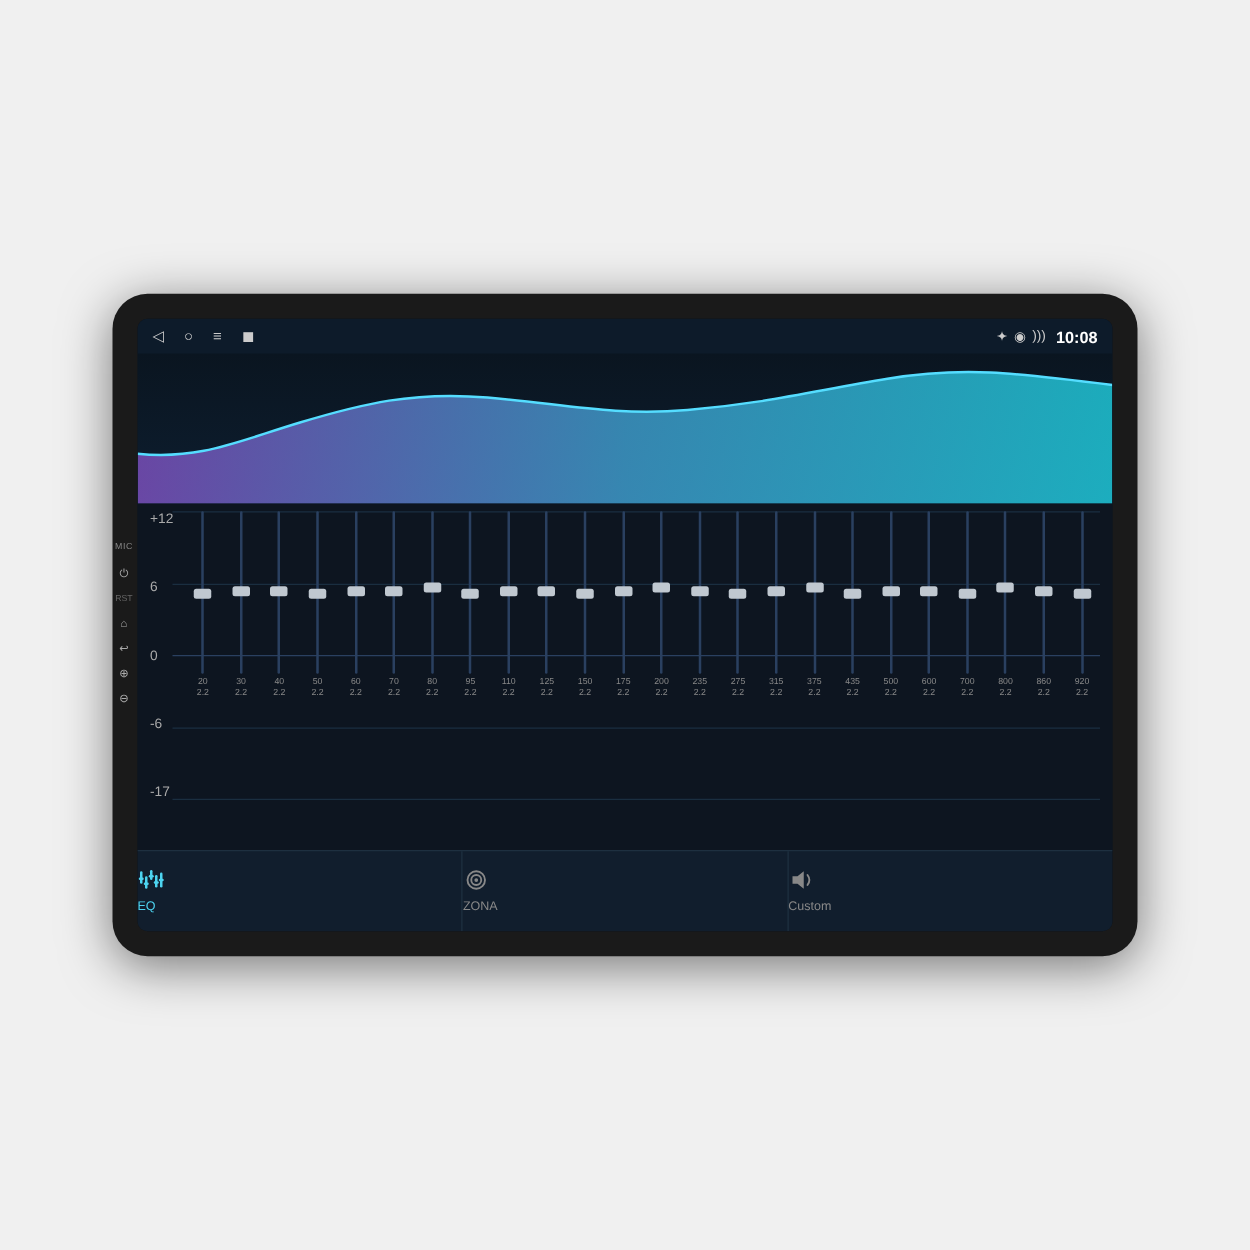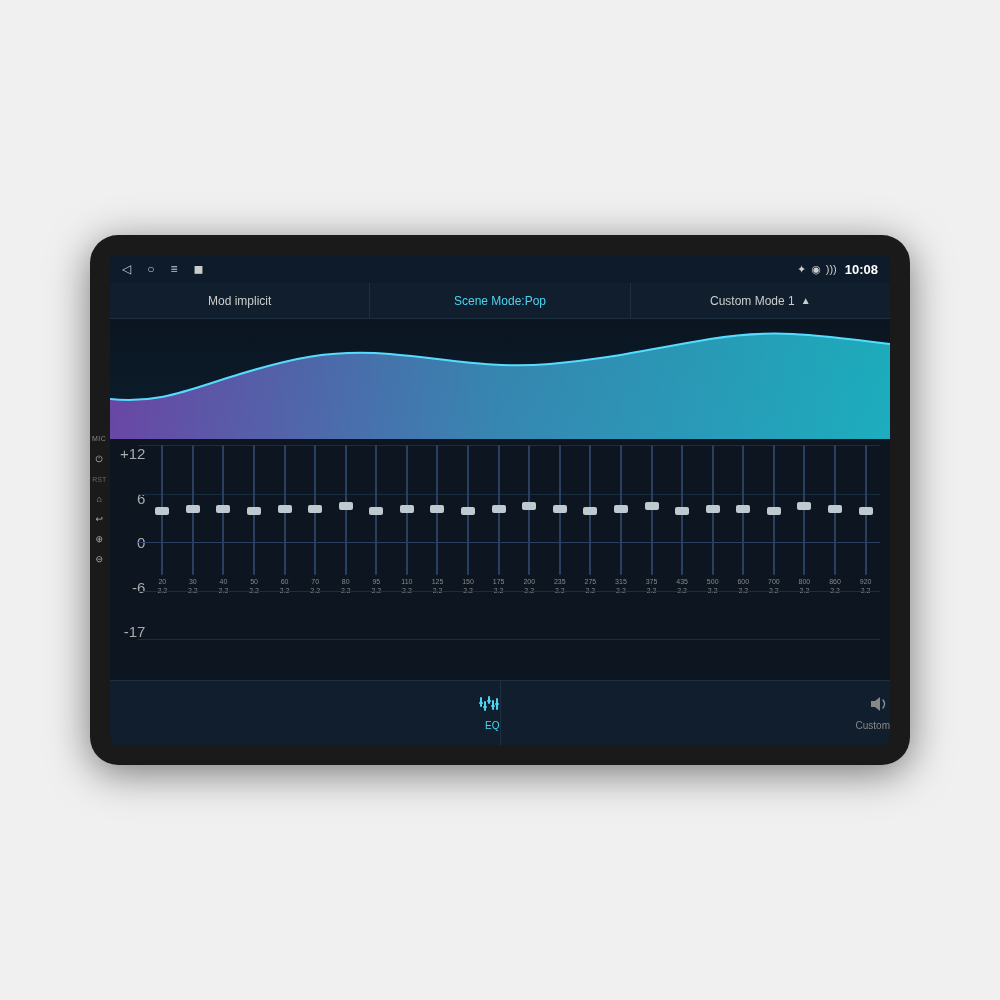--- a/index.html
+++ b/index.html
@@ -165,22 +165,21 @@
       flex-direction: column;
       position: absolute;
       left: 10px;
       top: 6px;
       bottom: 40px;
       justify-content: space-between;
     }
 
     .eq-scale-label {
       color: #aaa;
-      font-size: 15px;
-      text-align: right;
+      font-size: 11px;
     }
 
     .sliders-wrapper {
       display: flex;
       align-items: stretch;
       height: 130px;
       margin-left: 28px;
       gap: 2px;
       position: relative;
     }
@@ -236,21 +235,21 @@
       display: flex;
       align-items: stretch;
       flex-shrink: 0;
       border-top: 1px solid #1e3040;
     }
 
     .nav-item {
       flex: 1;
       display: flex;
       flex-direction: column;
-      align-items: flex-end;
+      align-items: flex-start;
       justify-content: center;
       color: #888;
       font-size: 10px;
       gap: 4px;
       cursor: pointer;
       border-right: 1px solid #1e3040;
       padding: 6px 0;
     }
 
     .nav-item:last-child {
@@ -322,32 +321,20 @@
         <div class="status-icons-right">
           <span style="color:#ccc;font-size:11px;">✦</span>
           <span style="color:#ccc;font-size:11px;">◉</span>
           <span style="color:#ccc;font-size:11px;">)))
 </span>
         </div>
         <span class="status-time">10:08</span>
       </div>
     </div>
 
-    <div class="mode-bar">
-      <div class="mode-item">
-        <span>Mod implicit</span>
-      </div>
-      <div class="mode-item active">
-        <span>Scene Mode:Pop</span>
-      </div>
-      <div class="mode-item">
-        <span>Custom Mode 1</span>
-        <span class="triangle">▲</span>
-      </div>
-    </div>
 
     <div class="eq-visual">
       <svg width="100%" height="100%" viewBox="0 0 780 120" preserveAspectRatio="none">
         <defs>
           <linearGradient id="curveGrad" x1="0" y1="0" x2="1" y2="0">
             <stop offset="0%" stop-color="#8855cc"></stop>
             <stop offset="50%" stop-color="#44aadd"></stop>
             <stop offset="100%" stop-color="#22ddee"></stop>
           </linearGradient>
         </defs>
@@ -539,20 +526,28 @@
     <rect x="1" y="7" width="4" height="2" rx="1" fill="#4dd4f0"></rect>
     <rect x="5" y="11" width="4" height="2" rx="1" fill="#4dd4f0"></rect>
     <rect x="9" y="5" width="4" height="2" rx="1" fill="#4dd4f0"></rect>
     <rect x="13" y="10" width="4" height="2" rx="1" fill="#4dd4f0"></rect>
     <rect x="17" y="8" width="4" height="2" rx="1" fill="#4dd4f0"></rect>
   </svg></div>
           <div class="nav-label">EQ</div>
         </div>
         <div class="nav-item">
           <div class="nav-icon"><svg width="22" height="18" viewBox="0 0 22 18" fill="none" xmlns="http://www.w3.org/2000/svg">
+    <circle cx="11" cy="9" r="7" stroke="#888" stroke-width="1.5" fill="none"></circle>
+    <circle cx="11" cy="9" r="4" stroke="#888" stroke-width="1.5" fill="none"></circle>
+    <circle cx="11" cy="9" r="1.5" fill="#888"></circle>
+  </svg></div>
+          <div class="nav-label">ZONA</div>
+        </div>
+        <div class="nav-item">
+          <div class="nav-icon"><svg width="22" height="18" viewBox="0 0 22 18" fill="none" xmlns="http://www.w3.org/2000/svg">
     <path d="M3 6h4l5-4v14l-5-4H3z" fill="#888"></path>
     <path d="M15 5 Q18 9 15 13" stroke="#888" stroke-width="1.5" fill="none" stroke-linecap="round"></path>
   </svg></div>
           <div class="nav-label">Custom</div>
         </div>
       </div>
 
   </div>
 </div>
 

